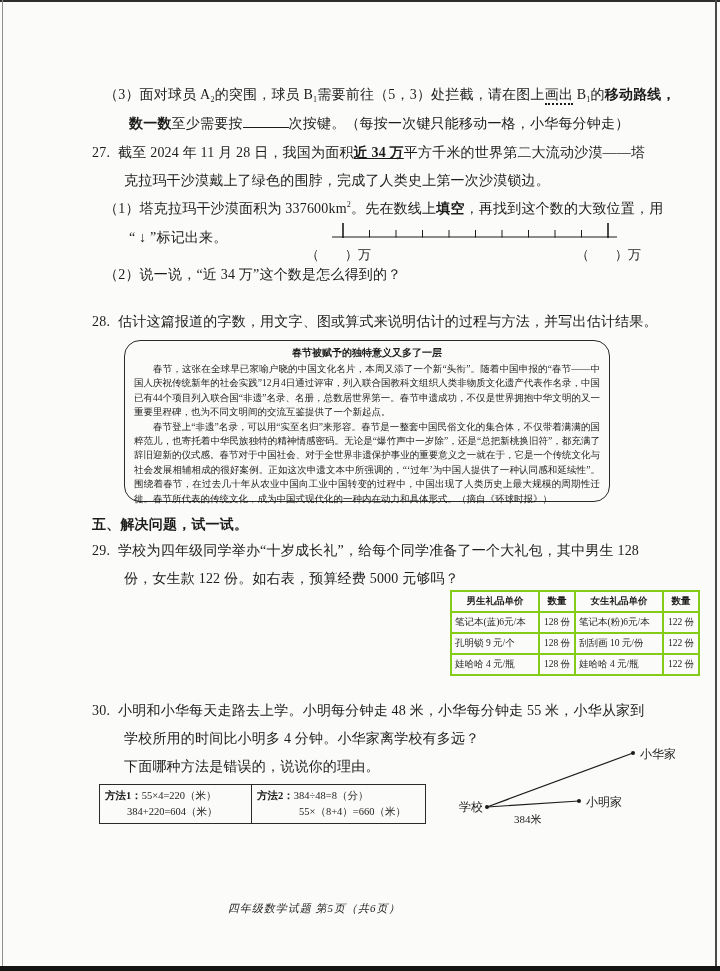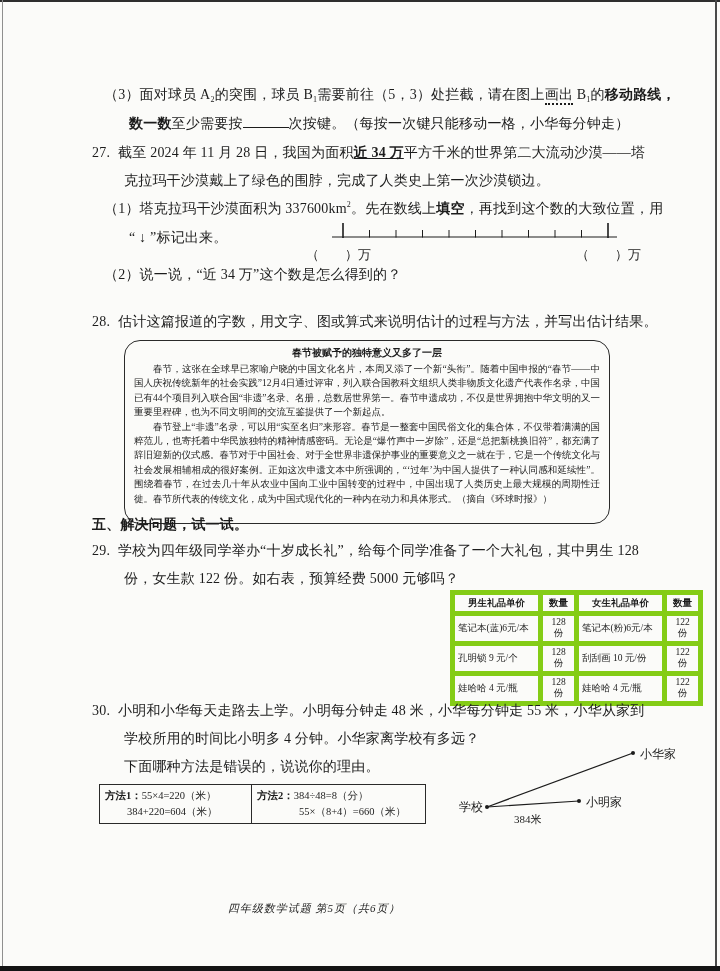--- a/index.html
+++ b/index.html
@@ -23,30 +23,30 @@
   .sup{font-size:8px;vertical-align:6px;}
   .blank{display:inline-block;width:46px;height:13px;border-bottom:1px solid #1c1c1c;}
   .qnum{margin-right:8px;}
 
   
   .numline-svg{position:absolute;left:325px;top:221px;}
   .nl-label{position:absolute;font-size:13px;white-space:nowrap;}
 
   
   .passage-box{
-    position:absolute;left:124px;top:340px;width:486px;height:184px;
+    position:absolute;left:124px;top:340px;width:486px;height:162px;
     border:1.5px solid #2a2a2a;border-radius:16px;box-sizing:border-box;
     padding:5px 9px 8px 9px;background:#fbfbf9;
   }
   .passage-title{text-align:center;font-size:10px;font-weight:bold;margin:0 0 2px 0;}
   .passage-para{font-size:9.5px;line-height:14.4px;text-align:justify;text-indent:2em;margin:0;}
 
   
   .gift-table{position:absolute;left:450px;top:590px;border-collapse:collapse;font-size:9.5px;background:#fbfbf9;}
-  .gift-table td{border:5px solid #84cc16;padding:1px 3px;height:21px;box-sizing:border-box;}
+  .gift-table td{border:2px solid #84cc16;padding:1px 3px;height:21px;box-sizing:border-box;}
   .gift-table .item{width:88px;text-align:left;}
   .gift-table .qty{width:36px;text-align:center;}
   .gift-table .hdr{text-align:center;font-weight:bold;}
 
   
   .method-box{
     position:absolute;border:1.5px solid #2a2a2a;font-size:10.5px;
     padding:3px 5px;white-space:nowrap;background:#fbfbf9;line-height:16px;
   }
   .method-line2{display:block;}

